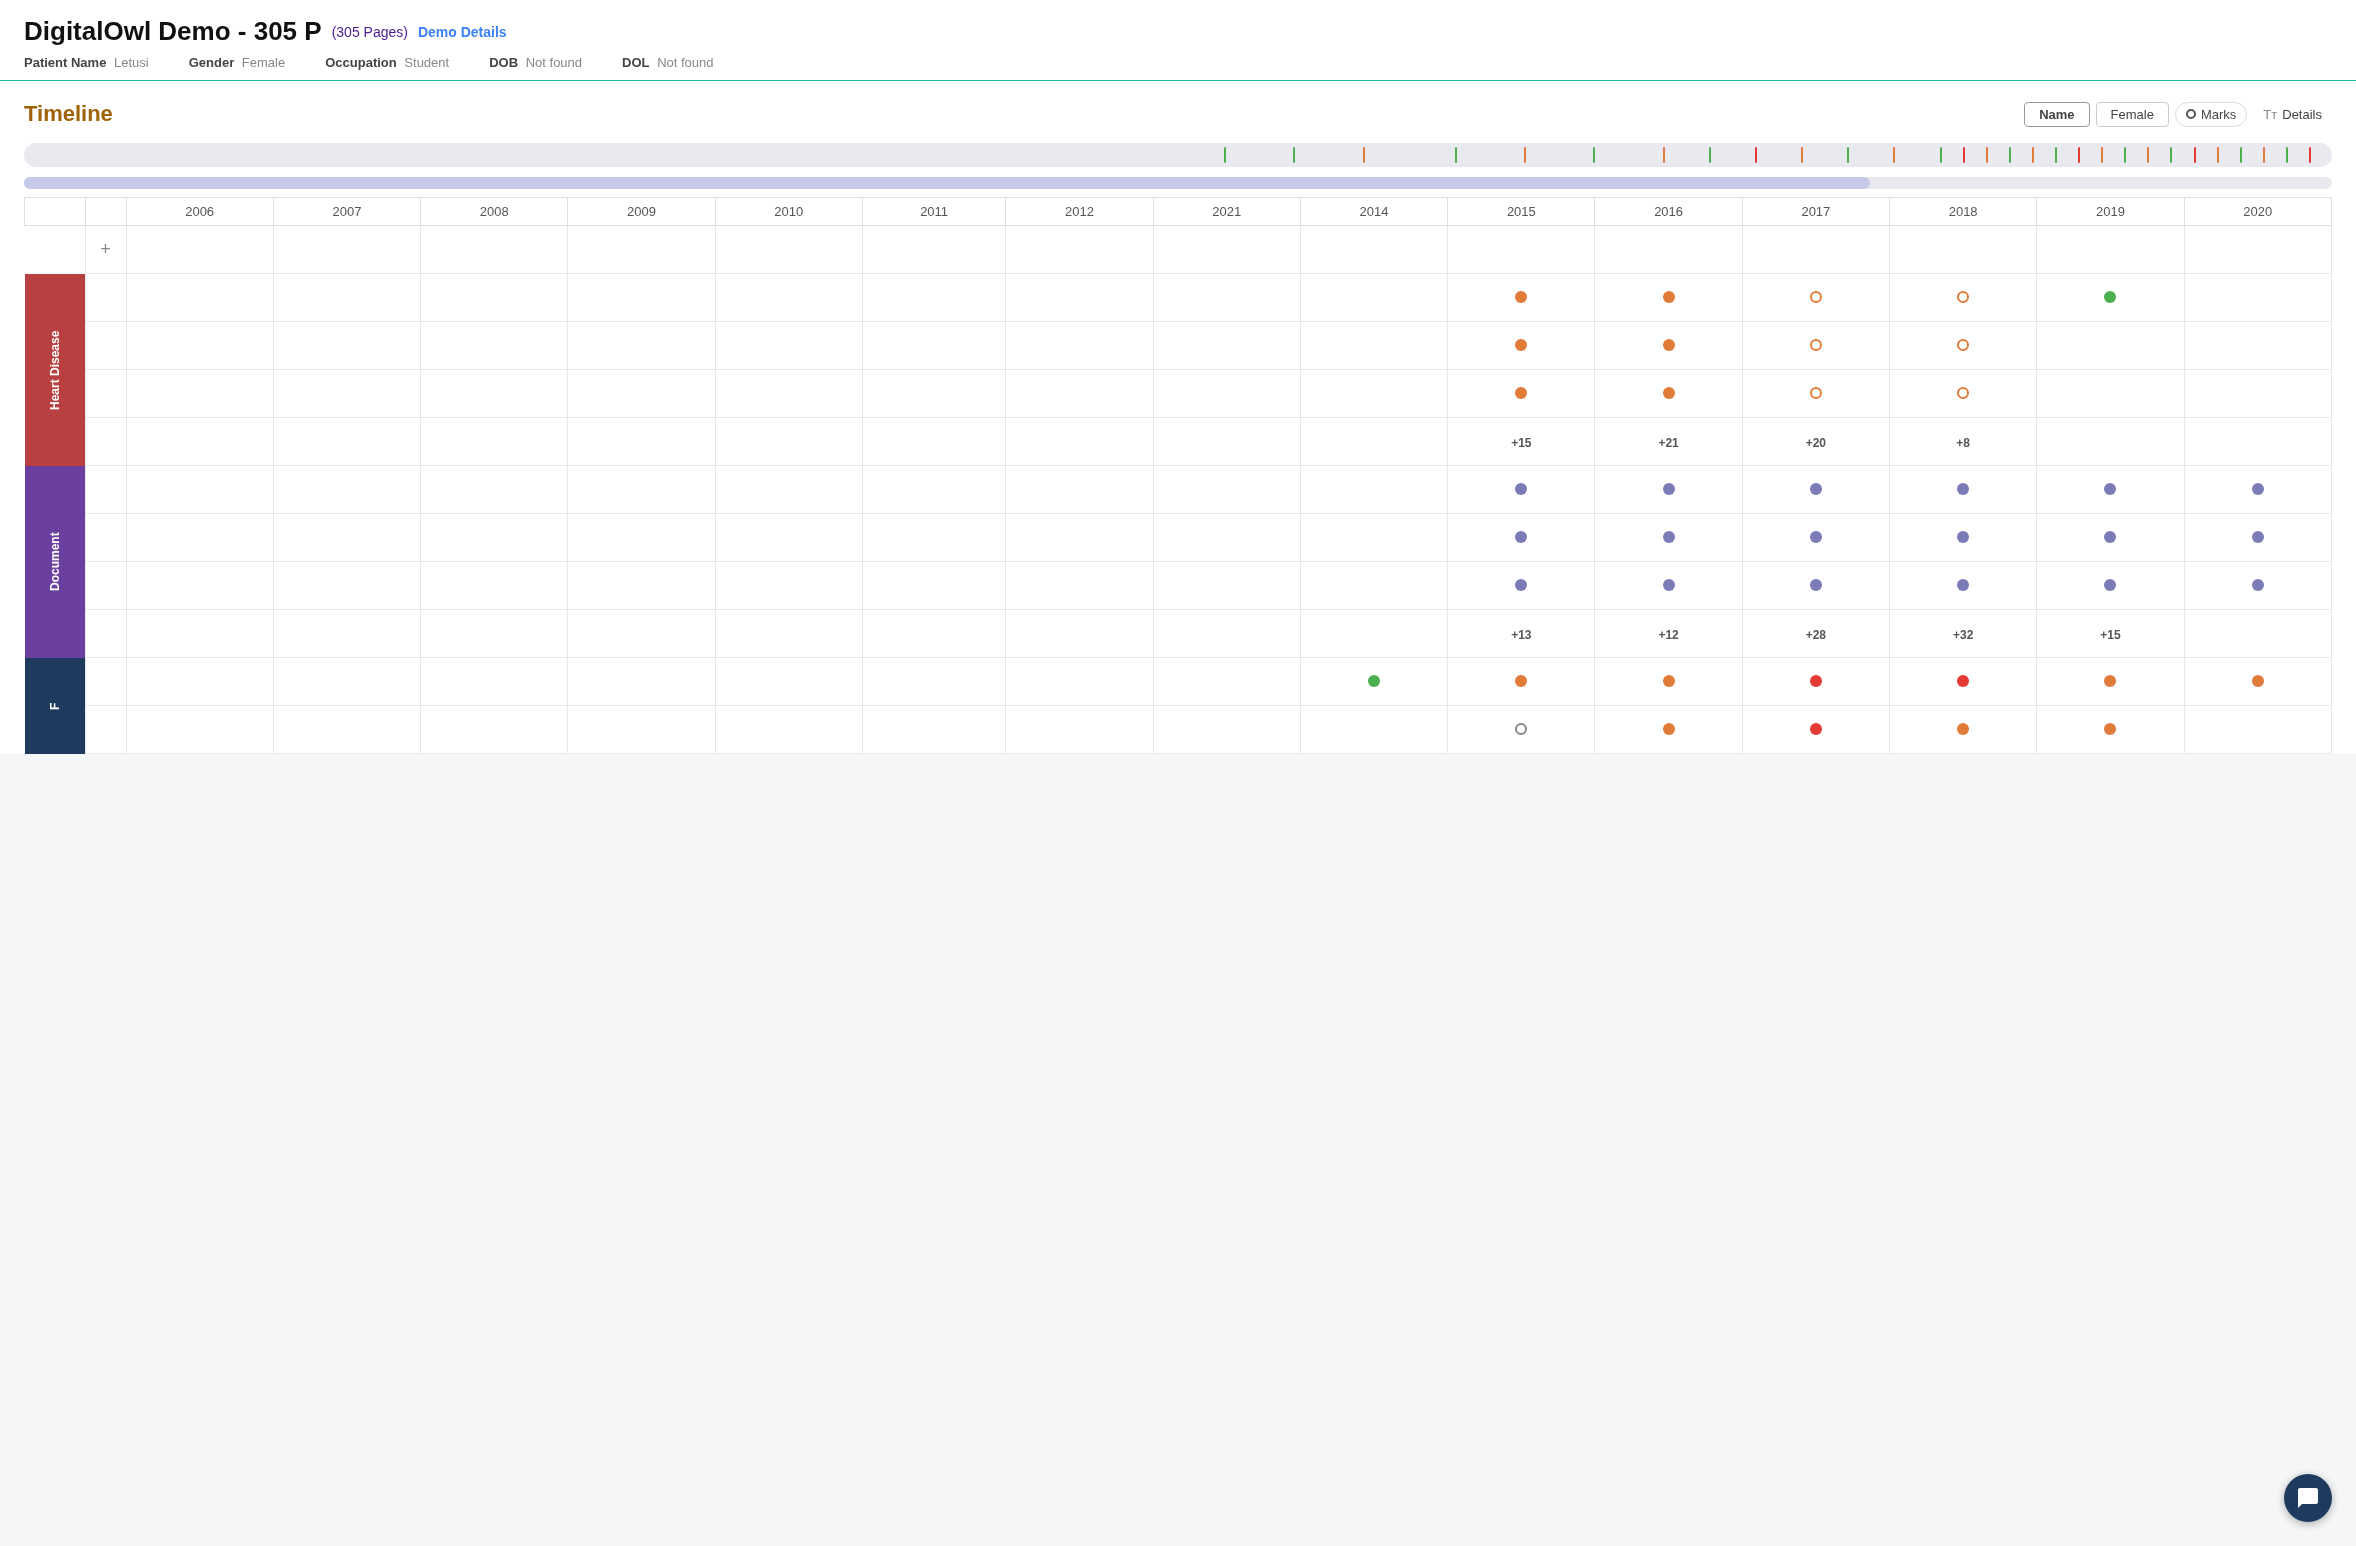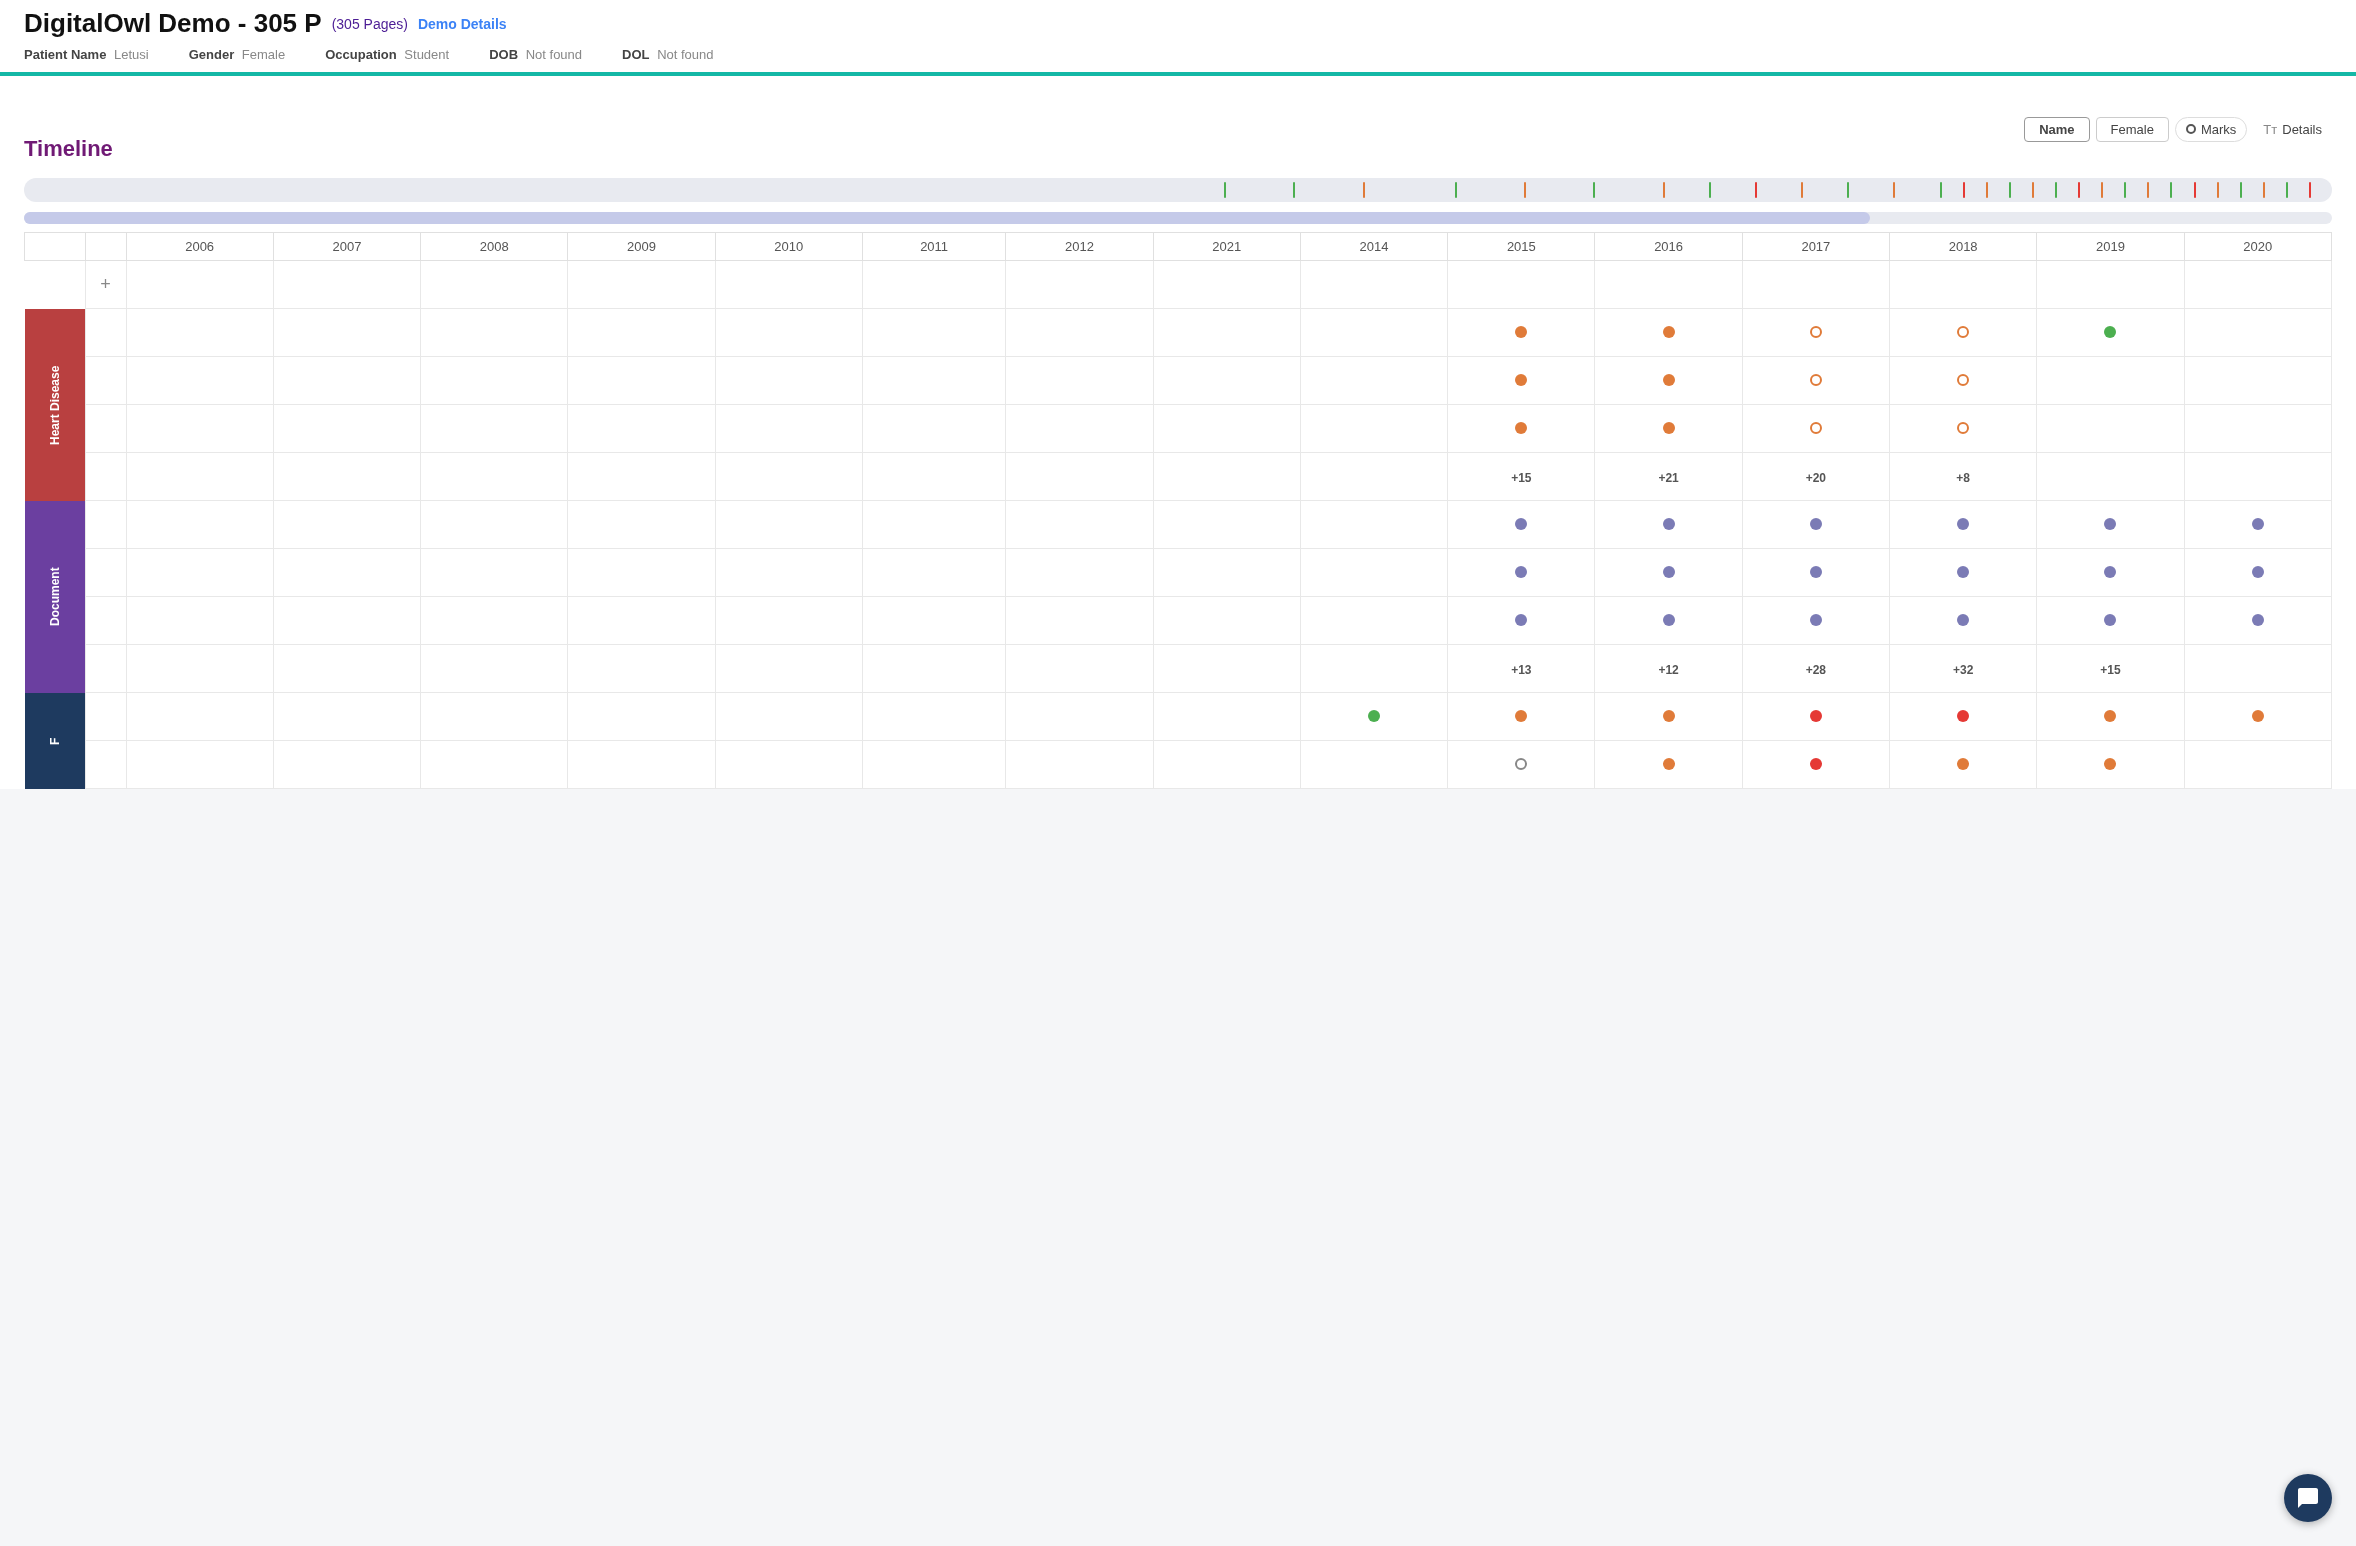--- a/index.html
+++ b/index.html
@@ -1,27 +1,27 @@
 <!DOCTYPE html>
 <html><head>
   <meta charset="utf-8">
   <style>
     * { box-sizing: border-box; margin: 0; padding: 0; }
     body { font-family: -apple-system, BlinkMacSystemFont, 'Segoe UI', sans-serif; background: #f5f6f8; color: #333; font-size: 14px; }
 
-    .header { background: #fff; padding: 8px 24px 10px; border-bottom: 4px solid #14b8a6; }
+    .header { background: #fff; padding: 16px 24px 10px; border-bottom: 1px solid #14b8a6; }
     .header-title { font-size: 26px; font-weight: 700; color: #111; display: flex; align-items: center; gap: 10px; }
     .header-title .pages { font-size: 14px; font-weight: 400; color: #4c1d95; }
     .header-title .full-details { font-size: 14px; color: #3b82f6; cursor: pointer; }
     .patient-info { display: flex; gap: 40px; margin-top: 8px; font-size: 13px; color: #888; }
     .patient-info .label { font-weight: 600; color: #444; margin-right: 4px; }
 
     .timeline-section { background: #fff; margin: 0; padding: 20px 24px 0; }
     .timeline-header { display: flex; align-items: center; justify-content: space-between; margin-bottom: 16px; }
-    .timeline-title { font-size: 22px; font-weight: 700; color: #701a75; margin-top: 40px; }
+    .timeline-title { font-size: 22px; font-weight: 700; color: #a16207; }
     .timeline-controls { display: flex; align-items: center; gap: 6px; }
     .ctrl-btn { padding: 4px 14px; border: 1px solid #ccc; background: #fff; border-radius: 4px; font-size: 13px; cursor: pointer; color: #444; }
     .ctrl-btn.active { background: #fff; border-color: #999; font-weight: 600; }
     .ctrl-marks { display: flex; align-items: center; gap: 5px; font-size: 13px; color: #444; padding: 4px 10px; border: 1px solid #ddd; border-radius: 14px; cursor: pointer; }
     .ctrl-marks .circle-icon { width: 10px; height: 10px; border-radius: 50%; border: 2px solid #555; display: inline-block; }
     .ctrl-titles { display: flex; align-items: center; gap: 5px; font-size: 13px; color: #444; padding: 4px 10px; cursor: pointer; }
 
     
     .mini-timeline { height: 24px; background: #e8eaf0; border-radius: 12px; margin: 0 0 10px; position: relative; overflow: hidden; }
     .mini-tick { position: absolute; top: 4px; bottom: 4px; width: 2px; border-radius: 1px; }

